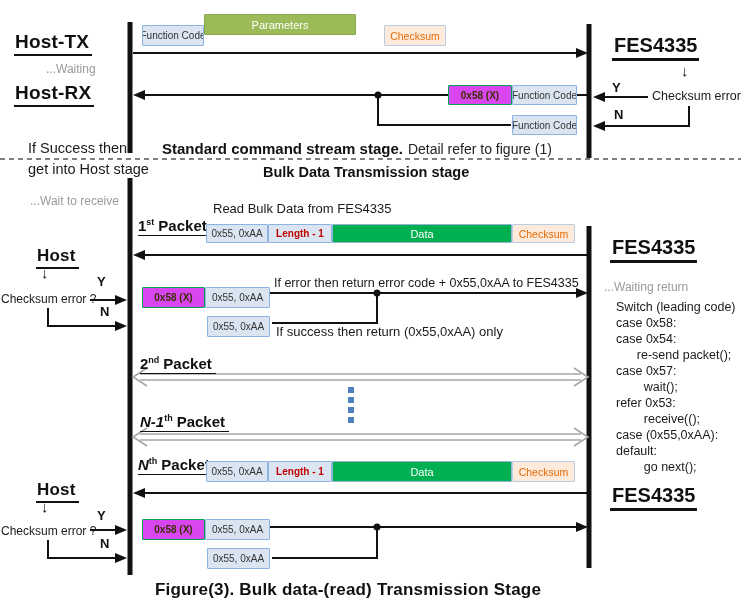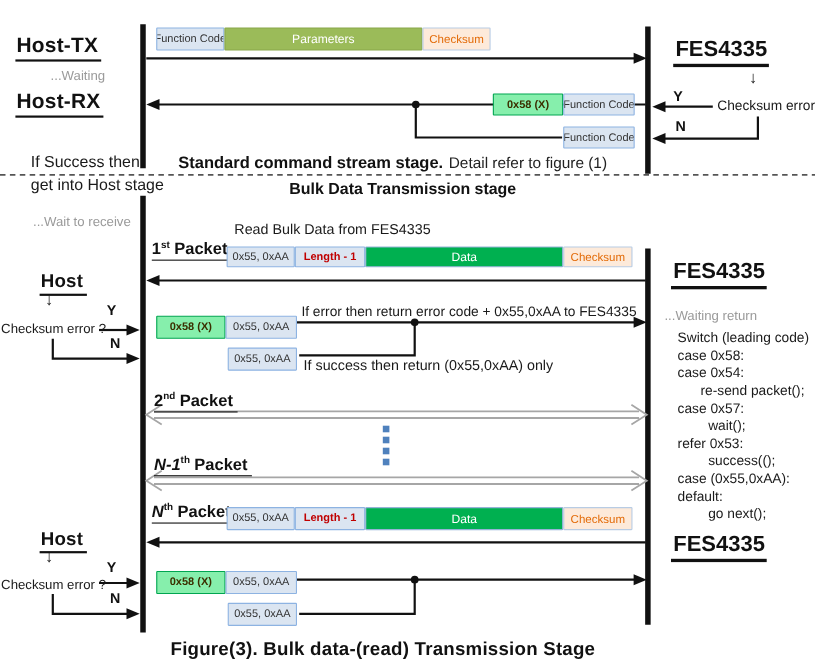--- a/index.html
+++ b/index.html
@@ -13,21 +13,21 @@
   .actor.small{font-size:17px;}
   .fes{font-weight:bold;font-size:20px;color:#111;border-bottom:3px solid #111;padding:0 2px 1px 2px;display:inline-block;}
   .gray{color:#9a9a9a;font-size:12px;}
   .plabel{font-weight:bold;font-size:15px;color:#111;border-bottom:1.8px solid #111;padding:0 4px 1px 0;display:inline-block;}
   .plabel sup{font-size:60%;}
   .plabel .word{margin-left:4px;}
   .it{font-style:italic;}
   .box{position:absolute;display:flex;align-items:center;justify-content:center;
        font-size:10px;white-space:nowrap;overflow:hidden;box-sizing:border-box;
        background:#dbe5f1;border:1.5px solid #8db3e2;color:#333;border-radius:1px;}
-  .box.gold{background:#86efac;border-color:#00a550;color:#3b3000;font-weight:bold;}
+  .box.gold{background:#d946ef;border-color:#00a550;color:#3b3000;font-weight:bold;}
   .box.green{background:#9bbb59;border-color:#89a84b;color:#fff;font-size:11px;}
   .box.data{background:#00b050;border-color:#95b3d7;color:#fff;font-size:11px;}
   .box.peach{background:#fdeada;border-color:#b8cce4;color:#e36c0a;font-size:10.5px;}
   .box.len{color:#c00000;font-weight:bold;}
   .yn{font-weight:bold;font-size:13px;color:#111;}
   .note{font-size:12.5px;color:#1a1a1a;white-space:nowrap;}
   .codeblock div{font-size:12.5px;line-height:16px;white-space:pre;color:#1a1a1a;}
   .darrow{font-weight:bold;font-size:15px;color:#111;}
   .stagebold{font-weight:bold;font-size:15px;color:#111;}
   .stagedetail{font-size:14px;color:#222;margin-left:5px;}
@@ -106,21 +106,21 @@
     <polygon points="127,530 115,525 115,535" fill="#111"></polygon>
     <polyline points="48,540 48,558 117,558" fill="none" stroke="#111" stroke-width="2"></polyline>
     <polygon points="127,558 115,553 115,563" fill="#111"></polygon>
   </svg>
 
   <div class="abs" style="left:14px;top:31px;"><span class="actor">Host-TX</span></div>
   <div class="abs gray" style="left:46px;top:62px;">...Waiting</div>
   <div class="abs" style="left:14px;top:82px;"><span class="actor">Host-RX</span></div>
 
   <div class="box" style="left:142px;top:25px;width:62px;height:21px;">Function Code</div>
-  <div class="box green" style="left:204px;top:25px;width:180px;height:21px;text-align:right;">Parameters</div>
+  <div class="box green" style="left:204px;top:14px;width:152px;height:21px;text-align:right;">Parameters</div>
   <div class="box peach" style="left:384px;top:25px;width:62px;height:21px;">Checksum</div>
 
   <div class="box gold" style="left:448px;top:85px;width:64px;height:20px;">0x58 (X)</div>
   <div class="box" style="left:512px;top:85px;width:65px;height:20px;">Function Code</div>
   <div class="box" style="left:512px;top:115px;width:65px;height:20px;">Function Code</div>
 
   <div class="abs" style="left:612px;top:34px;"><span class="fes">FES4335</span></div>
   <div class="abs darrow" style="left:681px;top:62px;">↓</div>
   <div class="abs yn" style="left:612px;top:80px;">Y</div>
   <div class="abs note" style="left:652px;top:89px;">Checksum error</div>
@@ -147,21 +147,21 @@
   <div class="abs" style="left:610px;top:236px;"><span class="fes">FES4335</span></div>
   <div class="abs gray" style="left:604px;top:280px;">...Waiting return</div>
   <div class="abs codeblock" style="left:616px;top:299px;">
     <div>Switch (leading code)</div>
     <div>case 0x58:</div>
     <div>case 0x54:</div>
     <div>      re-send packet();</div>
     <div>case 0x57:</div>
     <div>        wait();</div>
     <div>refer 0x53:</div>
-    <div>        success(();</div>
+    <div>        receive(();</div>
     <div>case (0x55,0xAA):</div>
     <div>default:</div>
     <div>        go next();</div>
   </div>
 
   <div class="abs" style="left:36px;top:246px;"><span class="actor small">Host</span></div>
   <div class="abs darrow" style="left:41px;top:264px;">↓</div>
   <div class="abs yn" style="left:97px;top:274px;">Y</div>
   <div class="abs note" style="left:1px;top:292px;font-size:12px;">Checksum error ?</div>
   <div class="abs yn" style="left:100px;top:304px;">N</div>

